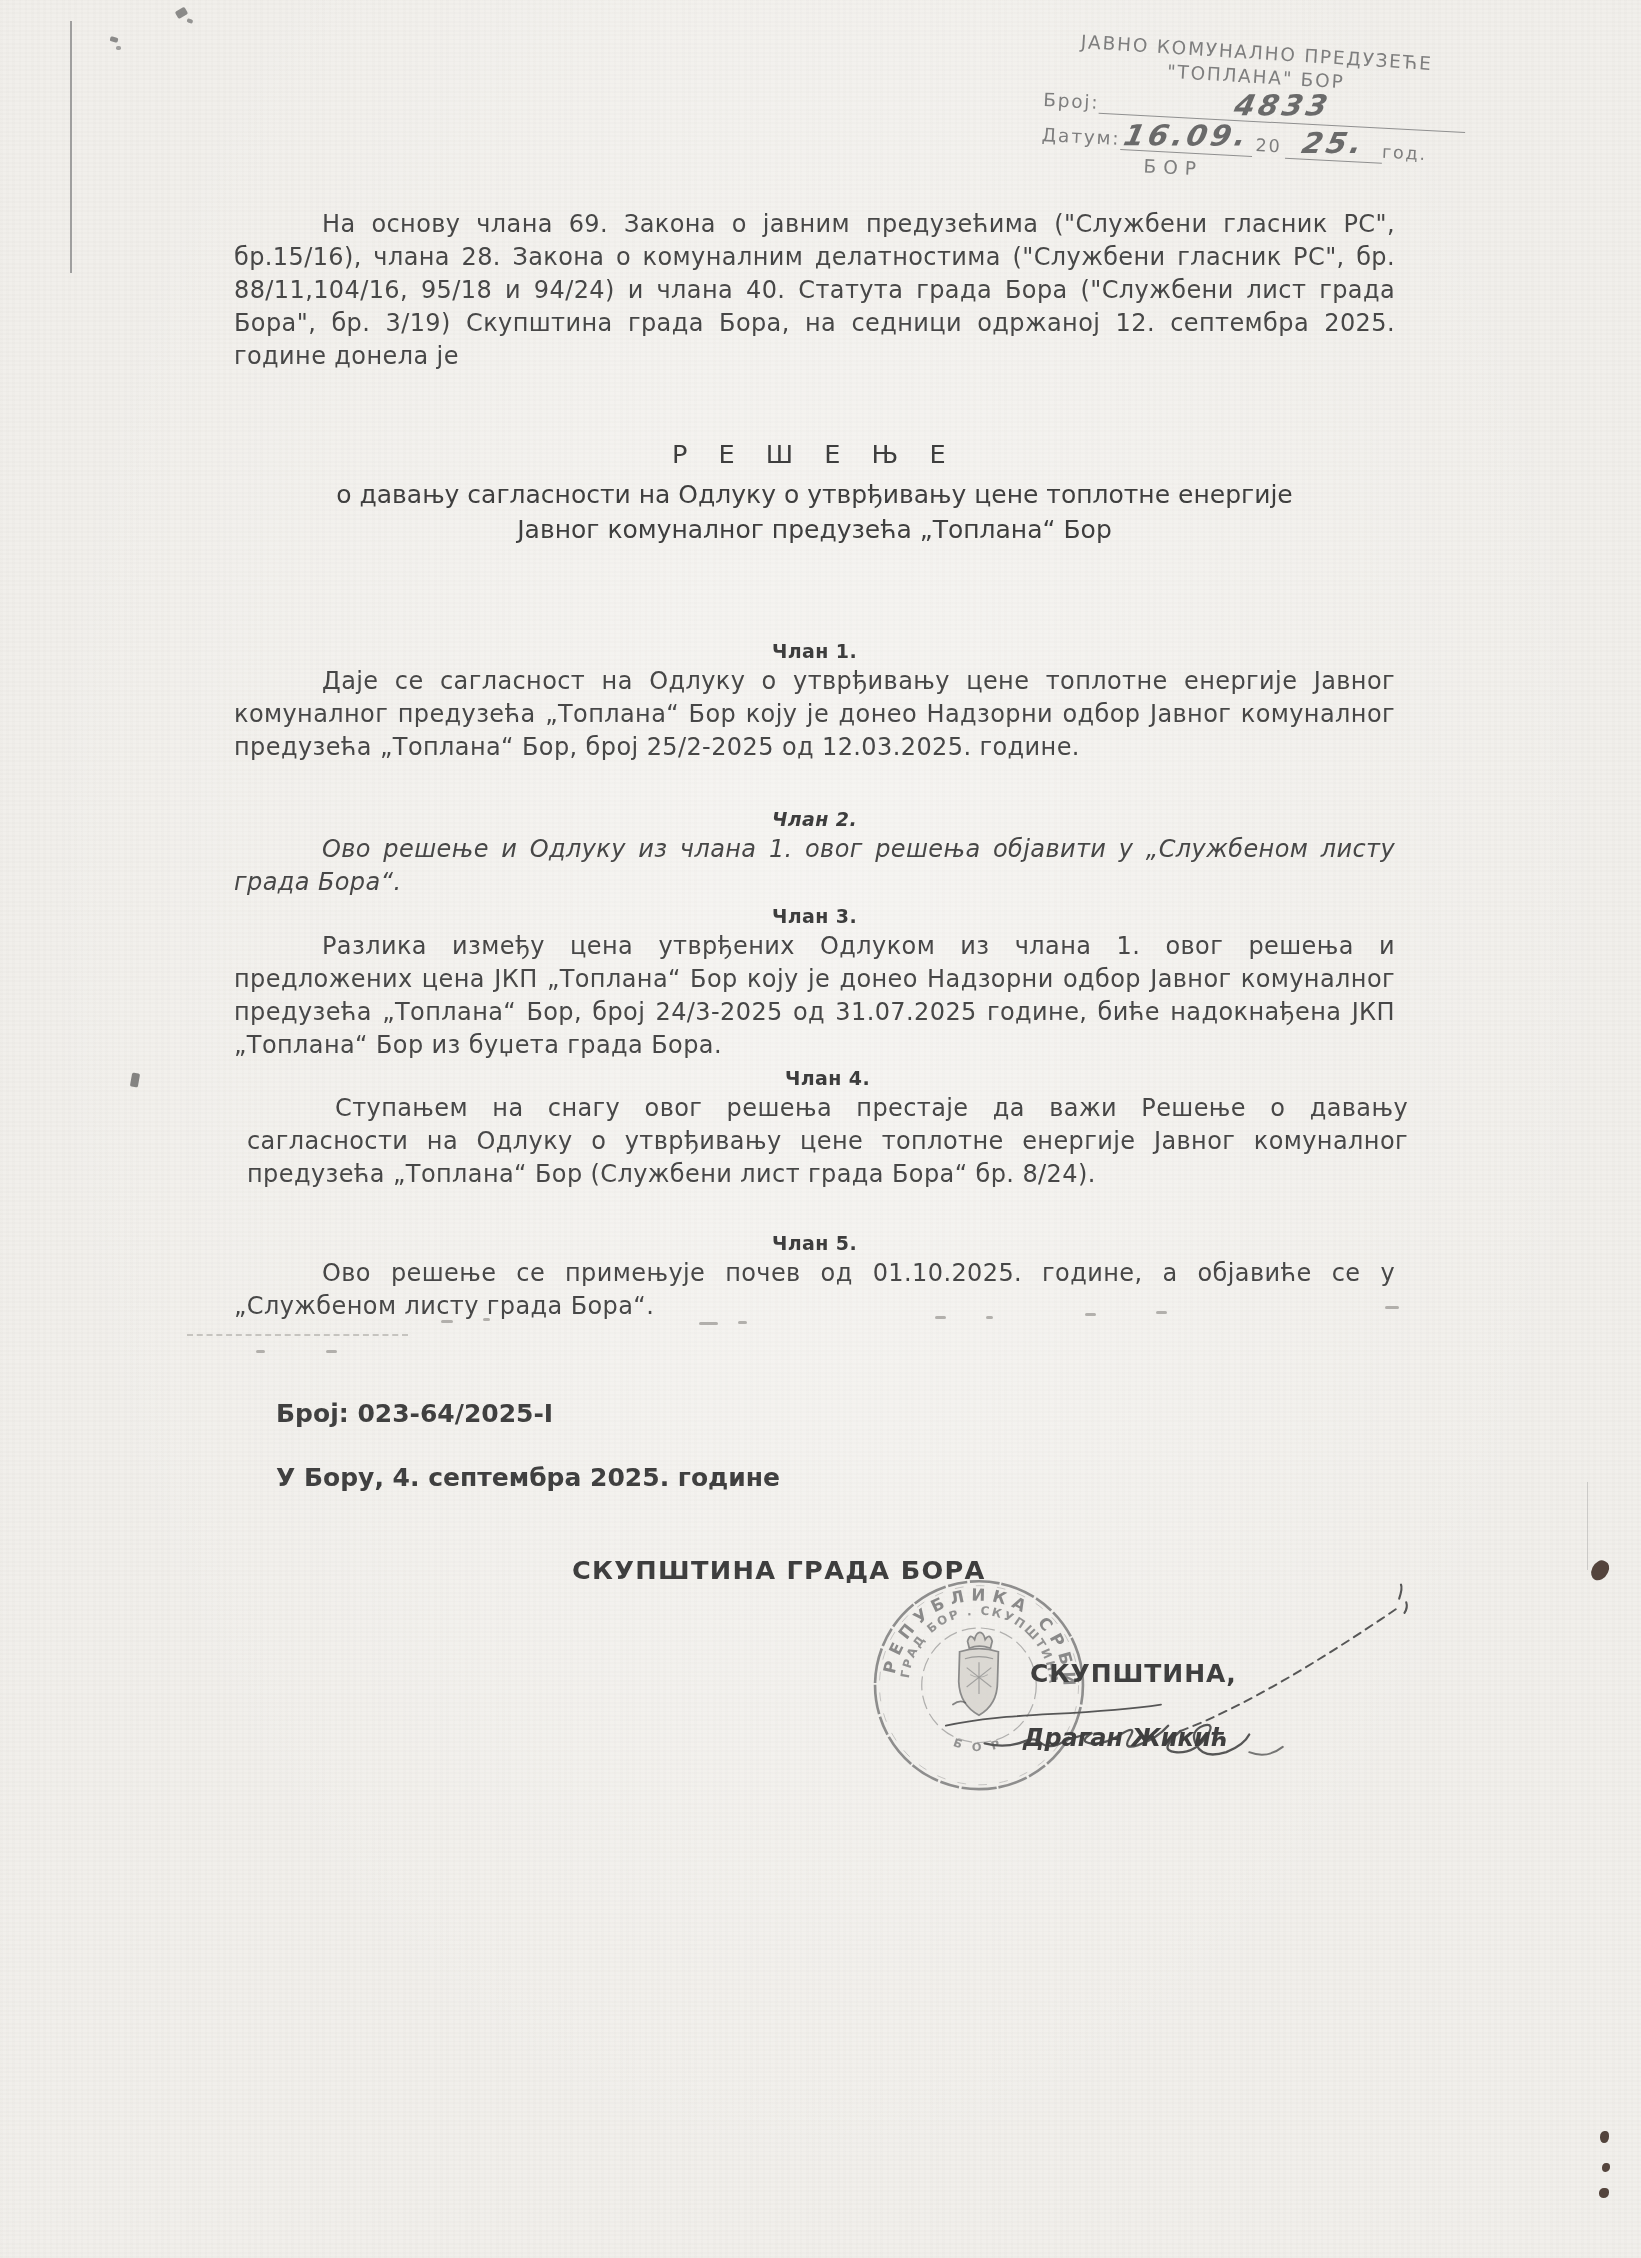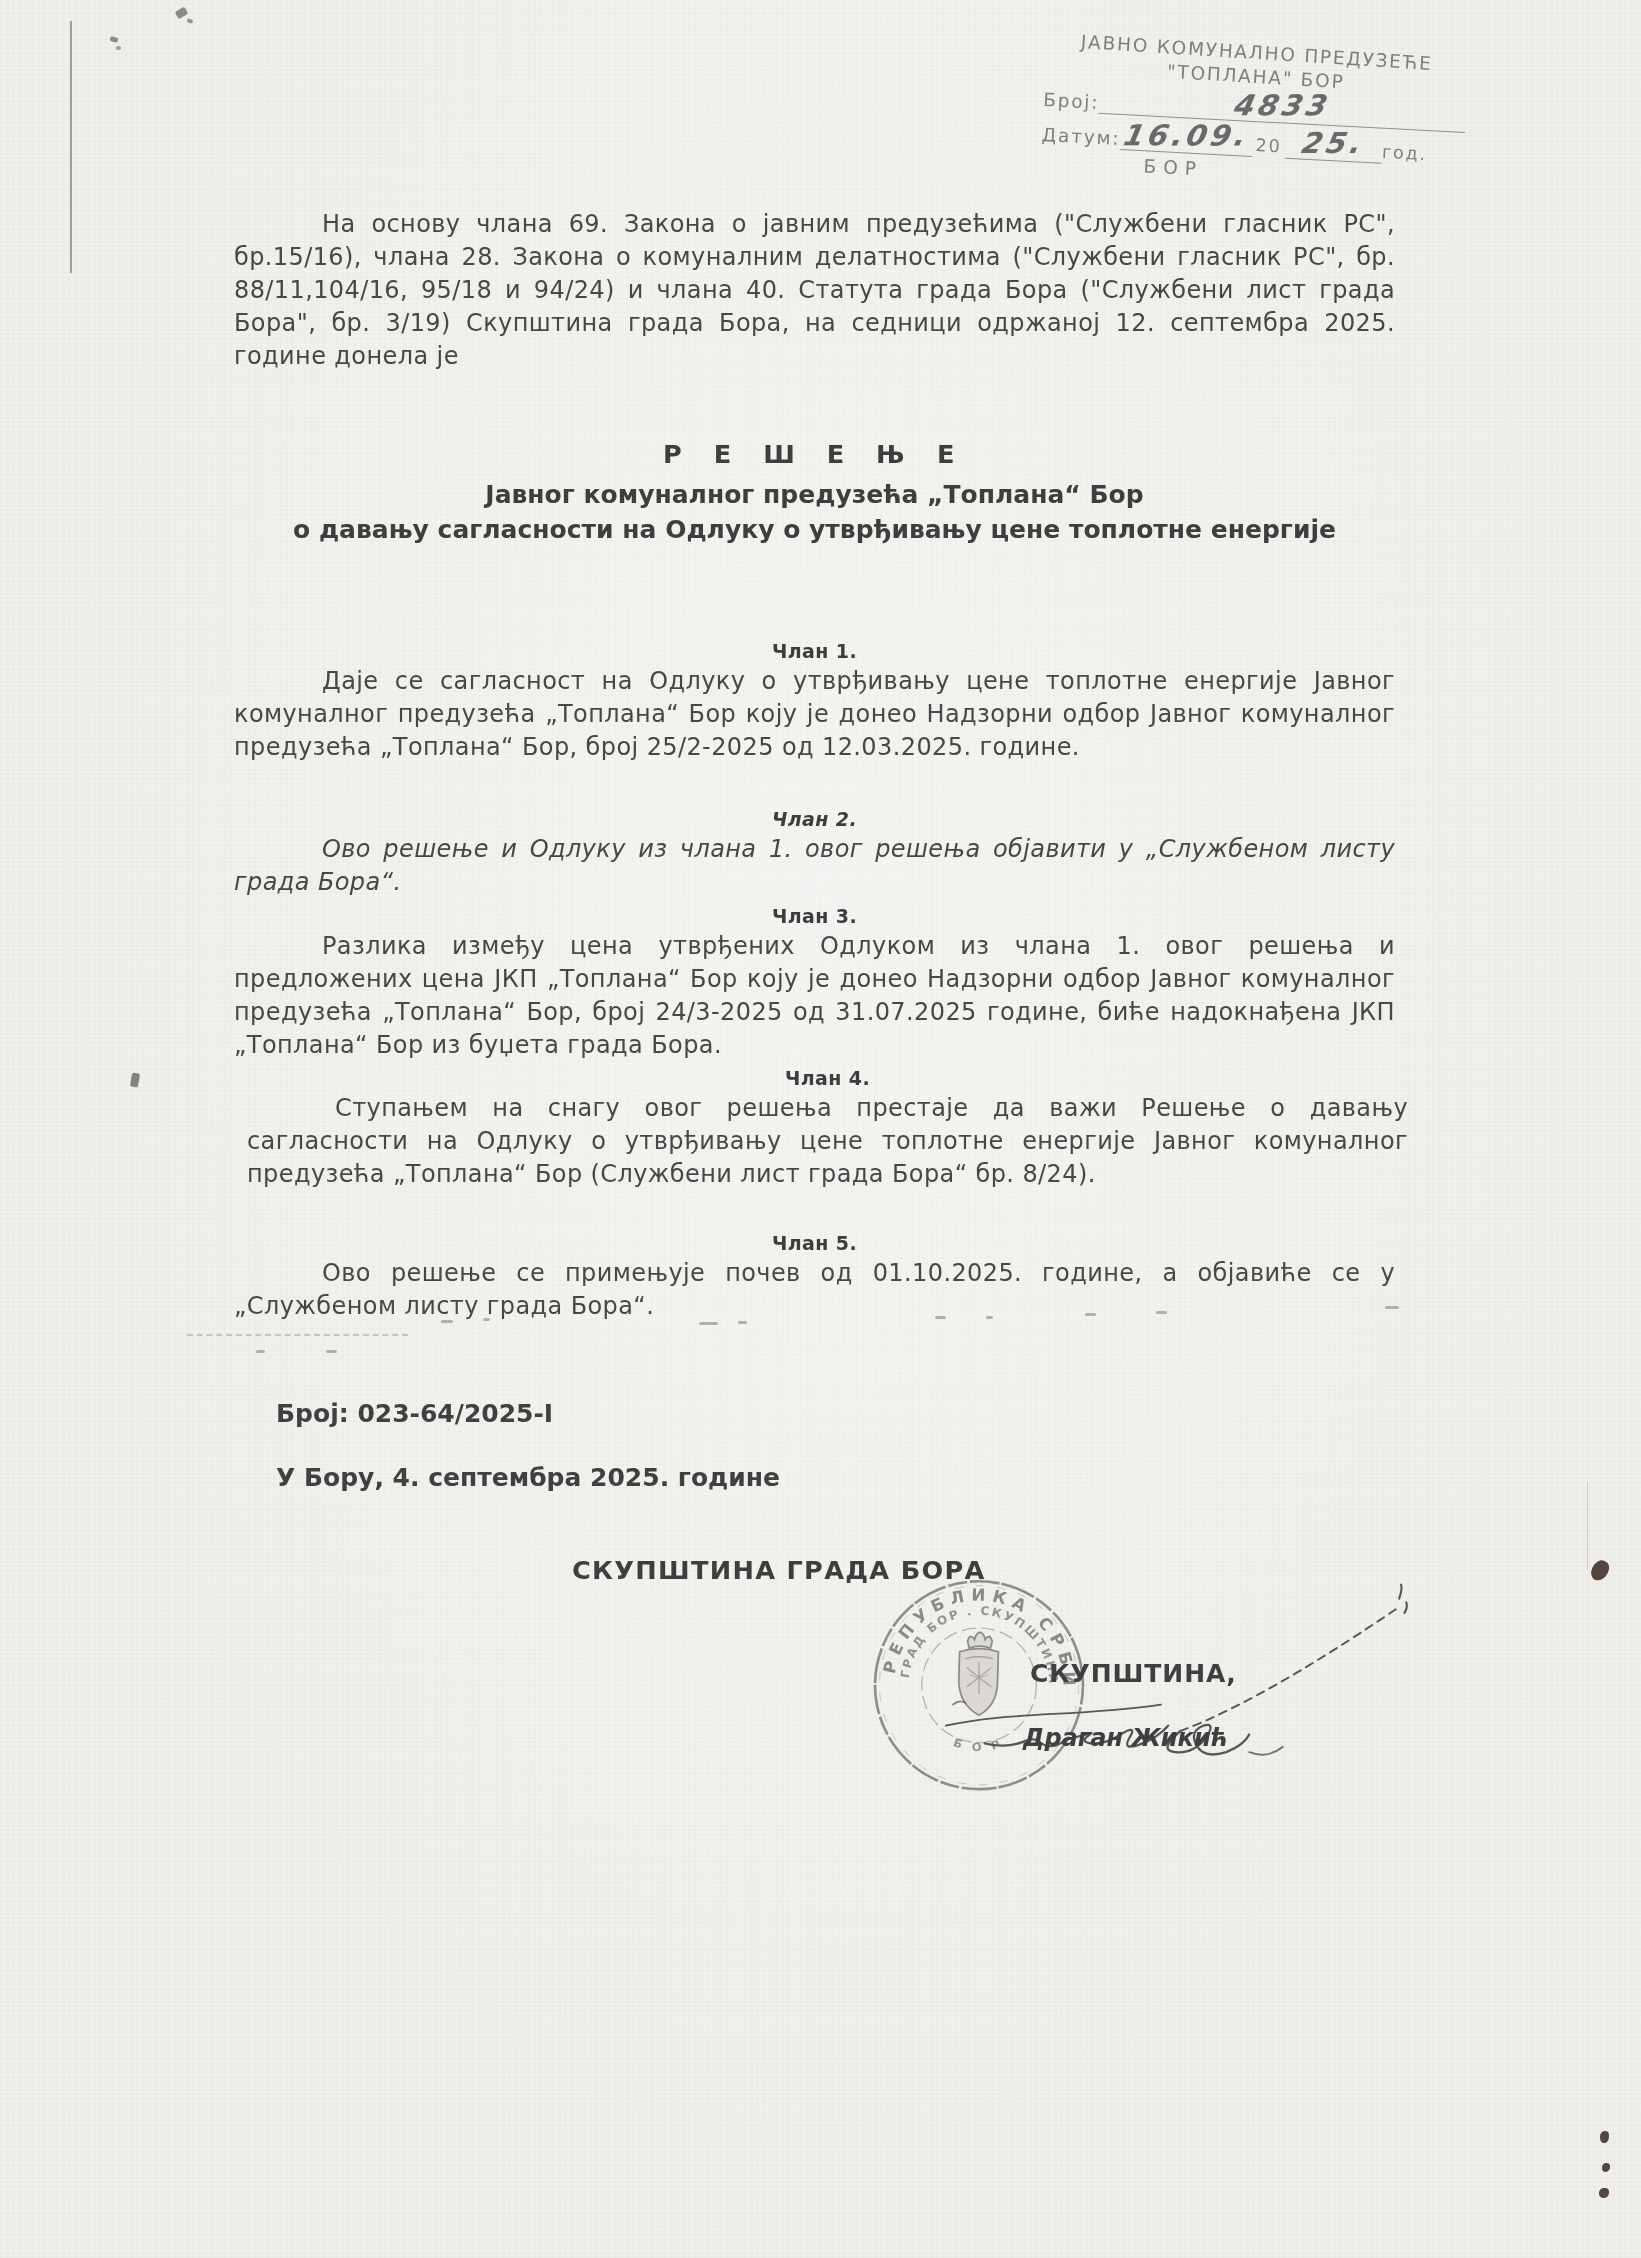--- a/index.html
+++ b/index.html
@@ -46,21 +46,21 @@
   .stamp .yr{white-space:nowrap;font-size:17.6px;padding:0 3.5px;}
   .stamp .god{white-space:nowrap;font-size:17.6px;}
   
   .intro{
     position:absolute;left:234px;top:208px;width:1161px;
     margin:0;text-align:justify;text-indent:88px;
     font-size:24px;line-height:33px;letter-spacing:0.4px;
   }
   .title-block{
     position:absolute;left:234px;top:439px;width:1161px;
-    text-align:center;font-weight:bold;color:#3e3e3e;
+    text-align:center;font-weight:normal;color:#3e3e3e;
   }
   .title-main{font-size:25.6px;letter-spacing:11.5px;margin-bottom:8px;}
   .title-sub{font-size:25px;line-height:35px;}
   .article{position:absolute;left:234px;width:1161px;}
   .article h3{
     margin:0 0 2.6px 0;text-align:center;
     font-size:19px;font-weight:bold;color:#3d3d3d;letter-spacing:0.4px;
   }
   .article p{
     margin:0;text-align:justify;text-indent:88px;
@@ -119,22 +119,22 @@
       <span class="fill-line" style="max-width:97px;"><span class="hw">25.</span></span>
       <span class="god">год.</span>
     </div>
     <div class="city" style="width:265px;">БОР</div>
   </div>
 
   <p class="intro">На основу члана 69.  Закона о јавним предузећима ("Службени гласник РС", бр.15/16), члана 28. Закона о комуналним делатностима ("Службени гласник РС", бр. 88/11,104/16, 95/18 и 94/24) и члана 40. Статута града Бора ("Службени лист града Бора", бр. 3/19) Скупштина града Бора, на седници одржаној 12. септембра 2025. године донела је</p>
 
   <div class="title-block">
     <div class="title-main">Р Е Ш Е Њ Е</div>
+    <div class="title-sub">о давању сагласности на Одлуку о утврђивању цене топлотне енергије</div>
     <div class="title-sub">Јавног комуналног предузећа „Топлана“ Бор</div>
-    <div class="title-sub">о давању сагласности на Одлуку о утврђивању цене топлотне енергије</div>
   </div>
 
   <section class="article a1">
     <h3>Члан 1.</h3>
     <p>Даје се сагласност на Одлуку о утврђивању цене топлотне енергије Јавног комуналног предузећа „Топлана“ Бор коју је донео Надзорни одбор Јавног комуналног предузећа „Топлана“ Бор, број 25/2-2025 од 12.03.2025. године.</p>
   </section>
   <section class="article a2">
     <h3>Члан 2.</h3>
     <p>Ово решење и Одлуку из члана 1. овог решења објавити у „Службеном листу града Бора“.</p>
   </section>

